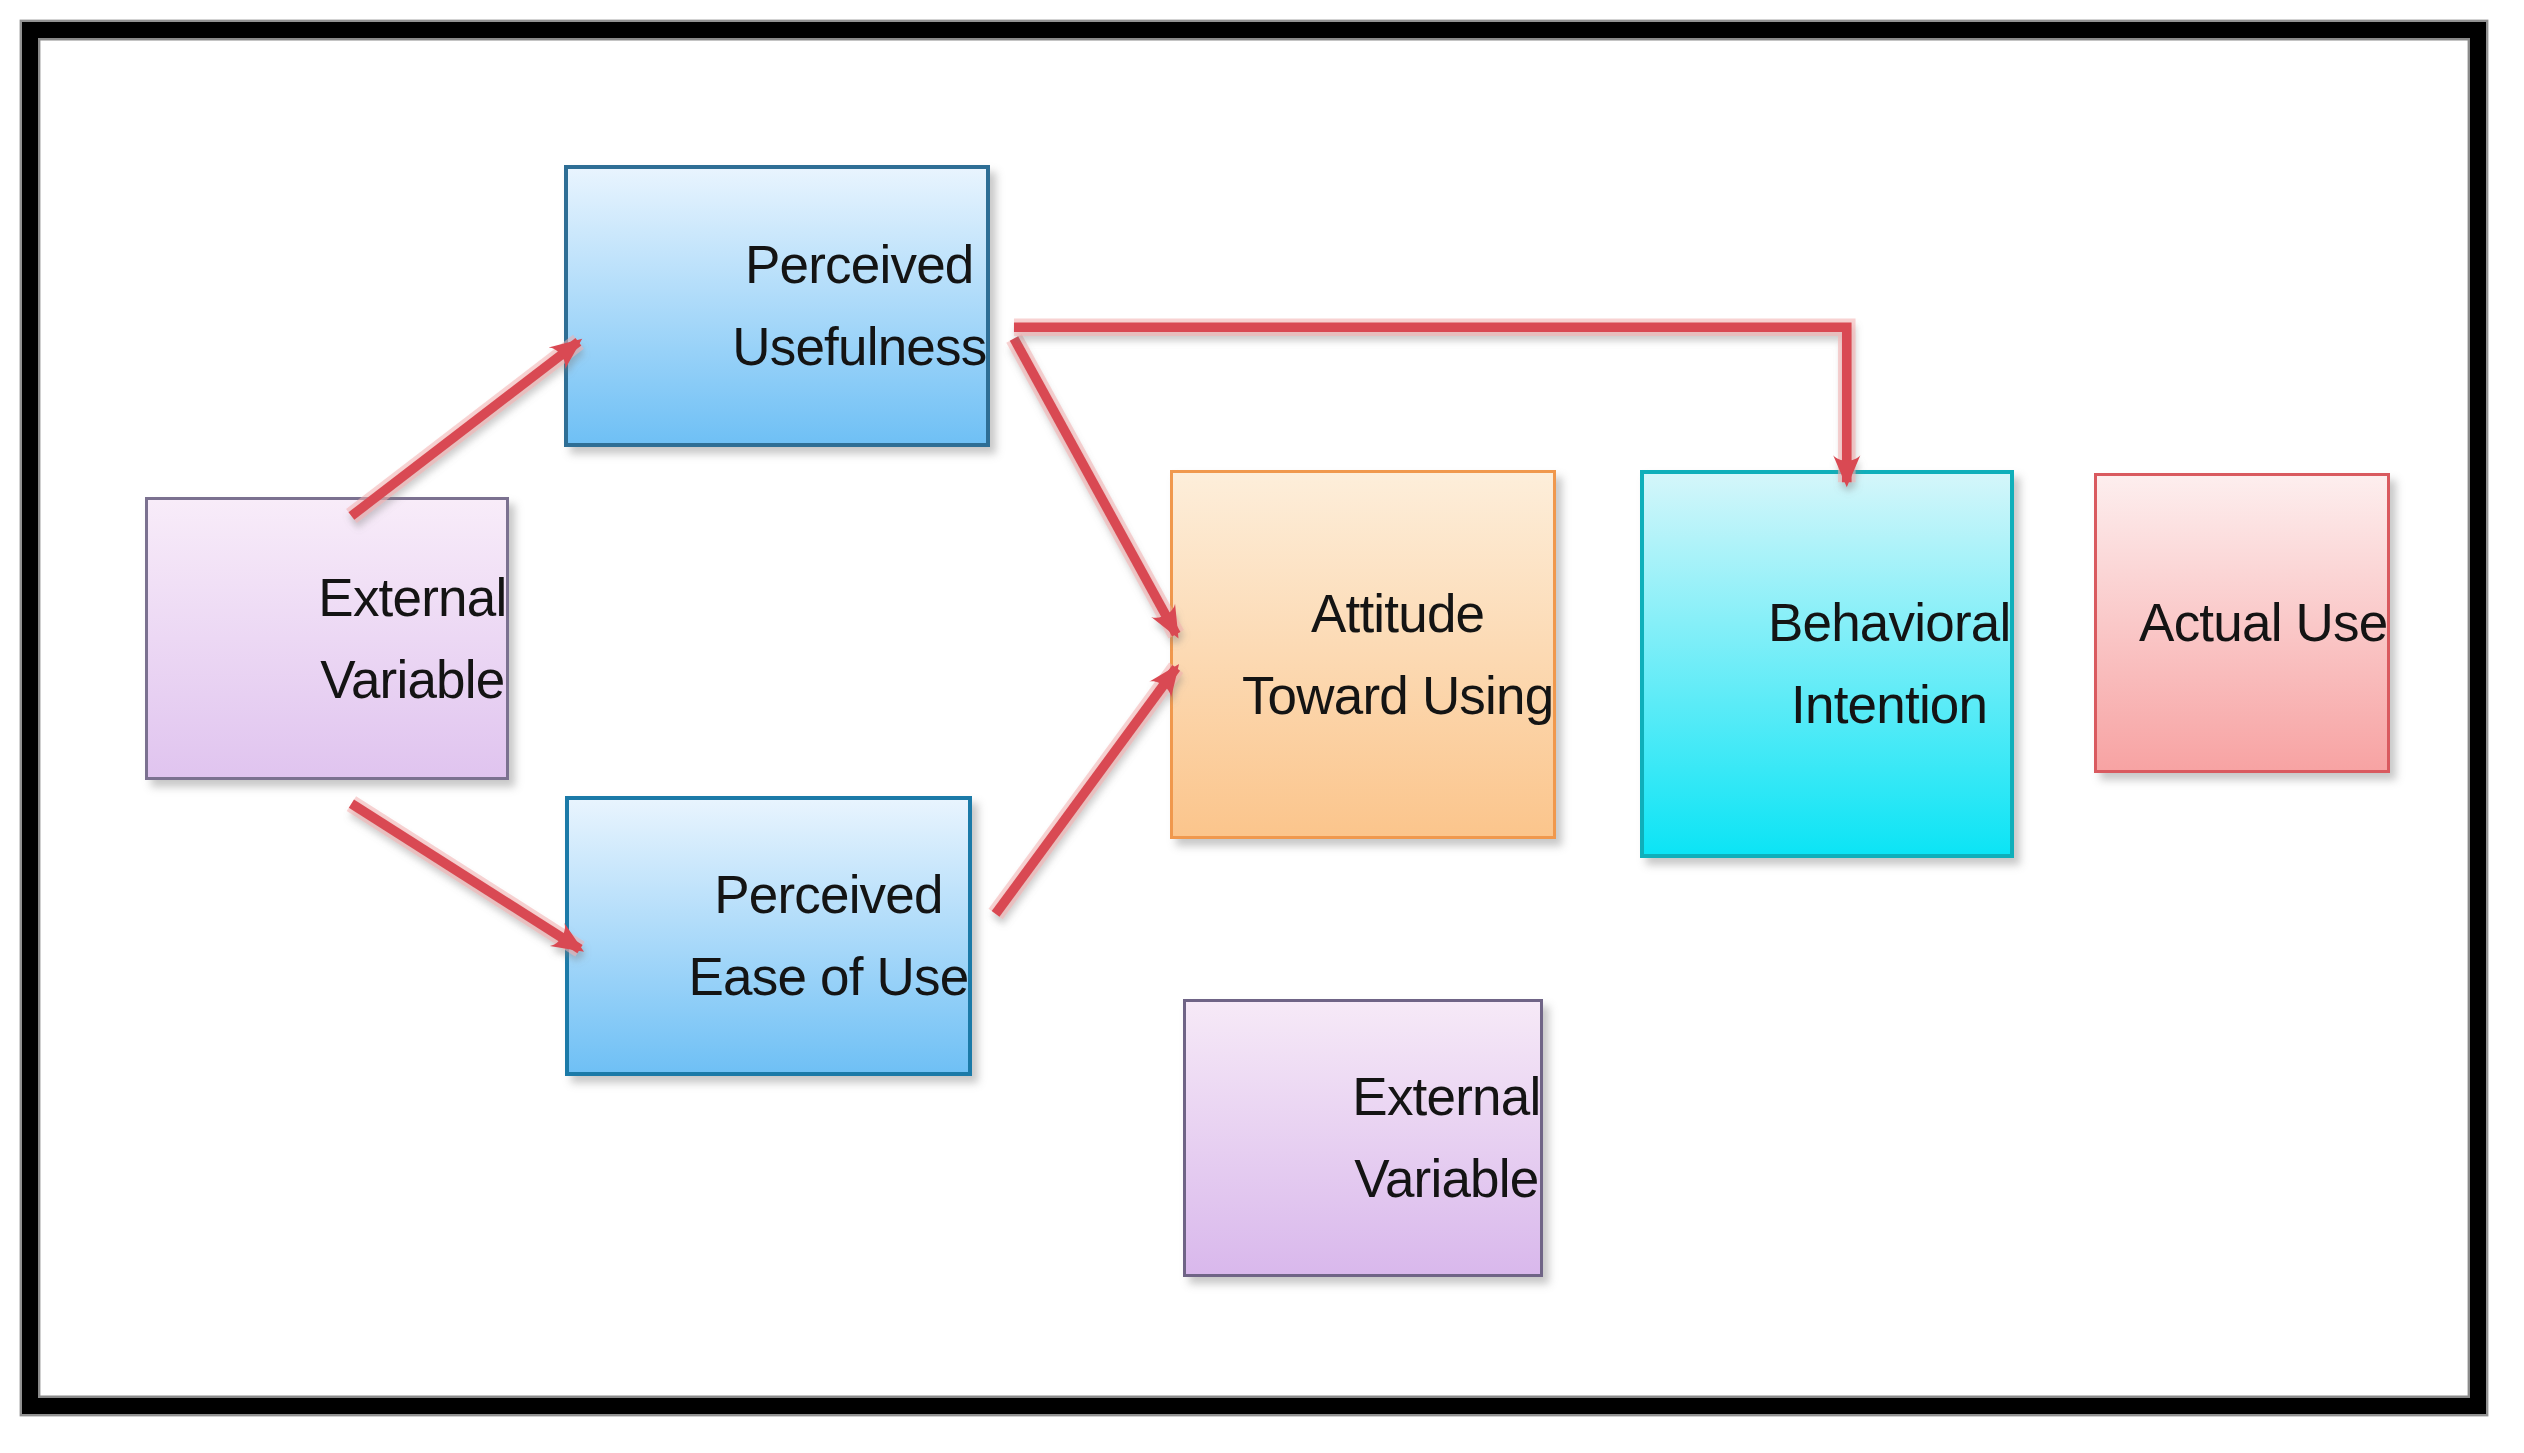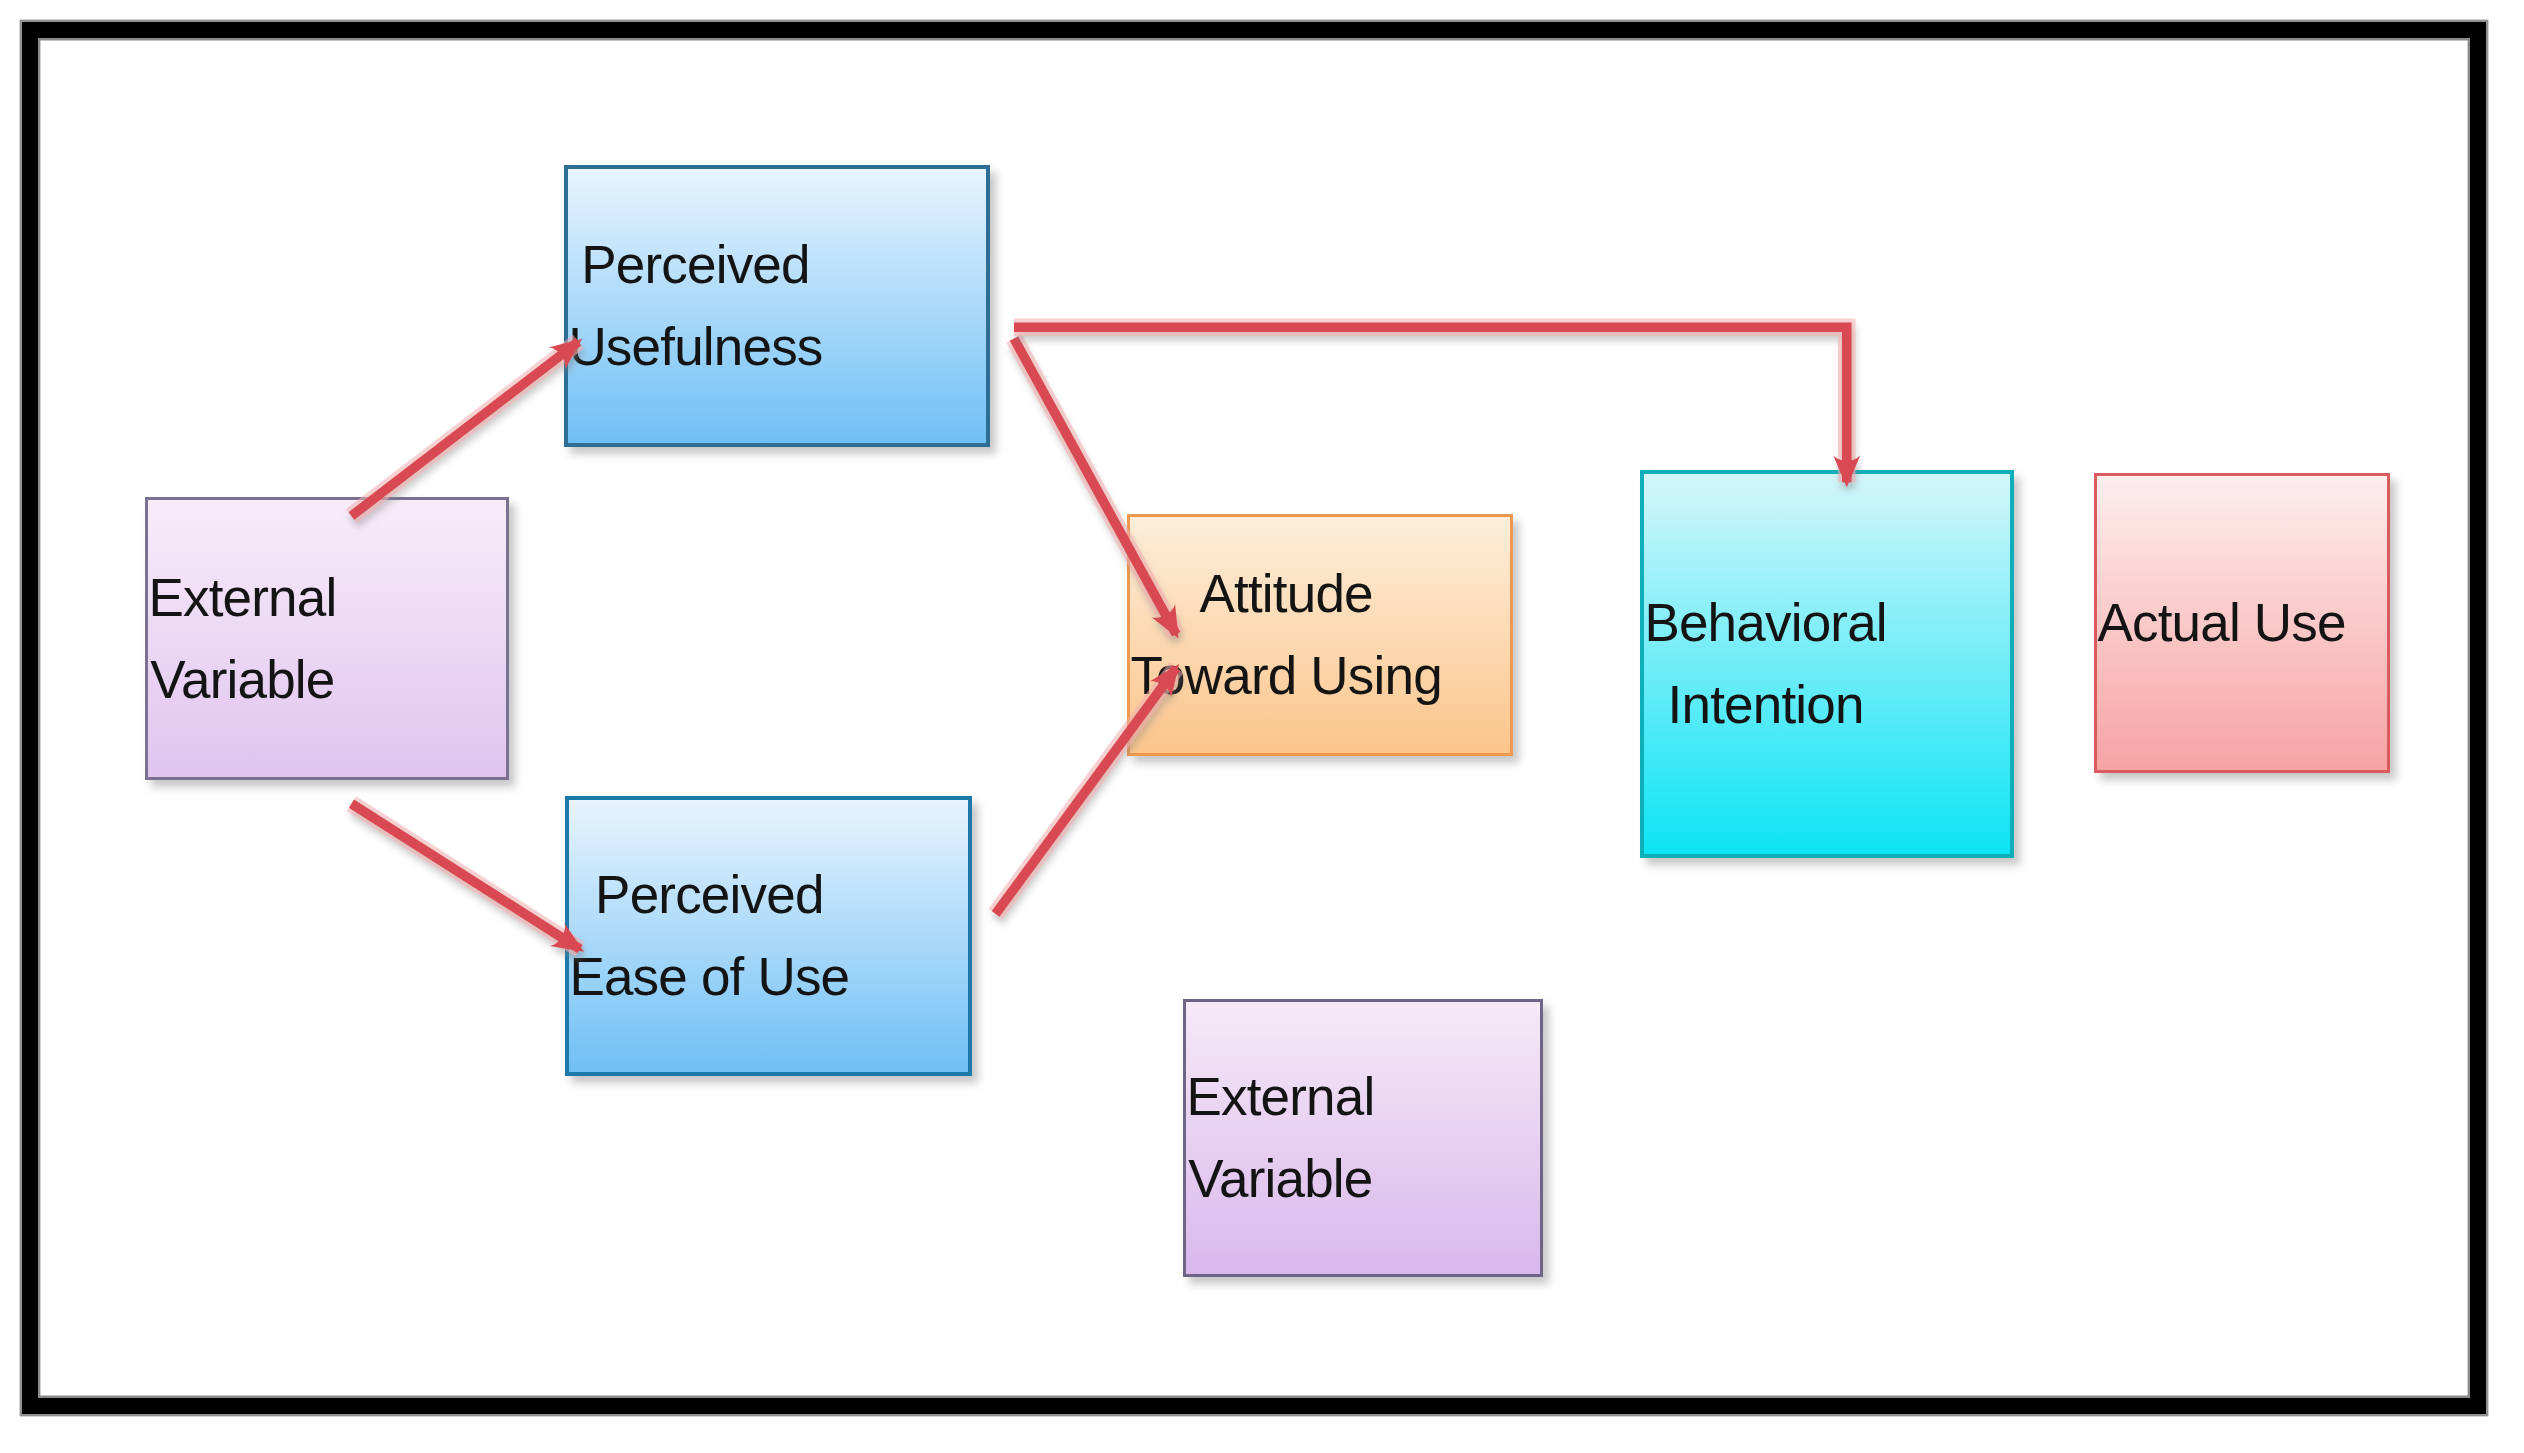--- a/index.html
+++ b/index.html
@@ -35,21 +35,21 @@
     fill: none;
     stroke: var(--arrow, #d94a52);
     stroke-width: 12;
   }
   .arrowhead-shape { fill: var(--arrow, #d94a52); }
   .node {
     position: absolute;
     box-sizing: border-box;
     display: flex;
     align-items: center;
-    justify-content: flex-start;
+    justify-content: flex-end;
     text-align: center;
     background: linear-gradient(180deg, var(--ft, #eee) 0%, var(--fb, #ccc) 100%);
     border: 4px solid var(--bc, #555);
     box-shadow: 5.6px 7.2px 8px rgba(110,110,110,0.38);
     z-index: 2;
   }
   .node-label {
     white-space: pre-line;
     font-size: 53px;
     line-height: 1.55;
@@ -121,21 +121,21 @@
   <div class="node" style="left: 526px; top: 127px; width: 426px; height: 282px; --ft: #e8f4fe; --fb: #6fc0f5; --bc: #2e6e95;">
     <span class="node-label">Perceived
 Usefulness</span>
   </div>
 
   <div class="node" style="left: 527px; top: 758px; width: 407px; height: 280px; --ft: #e8f4fe; --fb: #6fc0f5; --bc: #1b7aa8;">
     <span class="node-label">Perceived
 Ease of Use</span>
   </div>
 
-  <div class="node" style="left: 1089px; top: 432px; width: 386px; height: 242px; border-width: 3.2px; margin-top: 44px; --ft: #fdeeda; --fb: #fbc58c; --bc: #f0984d;">
+  <div class="node" style="left: 1132px; top: 432px; width: 386px; height: 369px; border-width: 3.2px; --ft: #fdeeda; --fb: #fbc58c; --bc: #f0984d;">
     <span class="node-label">Attitude
 Toward Using</span>
   </div>
 
   <div class="node" style="left: 1602px; top: 432px; width: 374px; height: 388px; --ft: #d4f6fa; --fb: #0ce4f5; --bc: #0fafba;">
     <span class="node-label">Behavioral
 Intention</span>
   </div>
 
   <div class="node" style="left: 2056px; top: 435px; width: 296px; height: 300px; border-width: 3.2px; --ft: #fdeeee; --fb: #f7a3a3; --bc: #d95a5f;">

